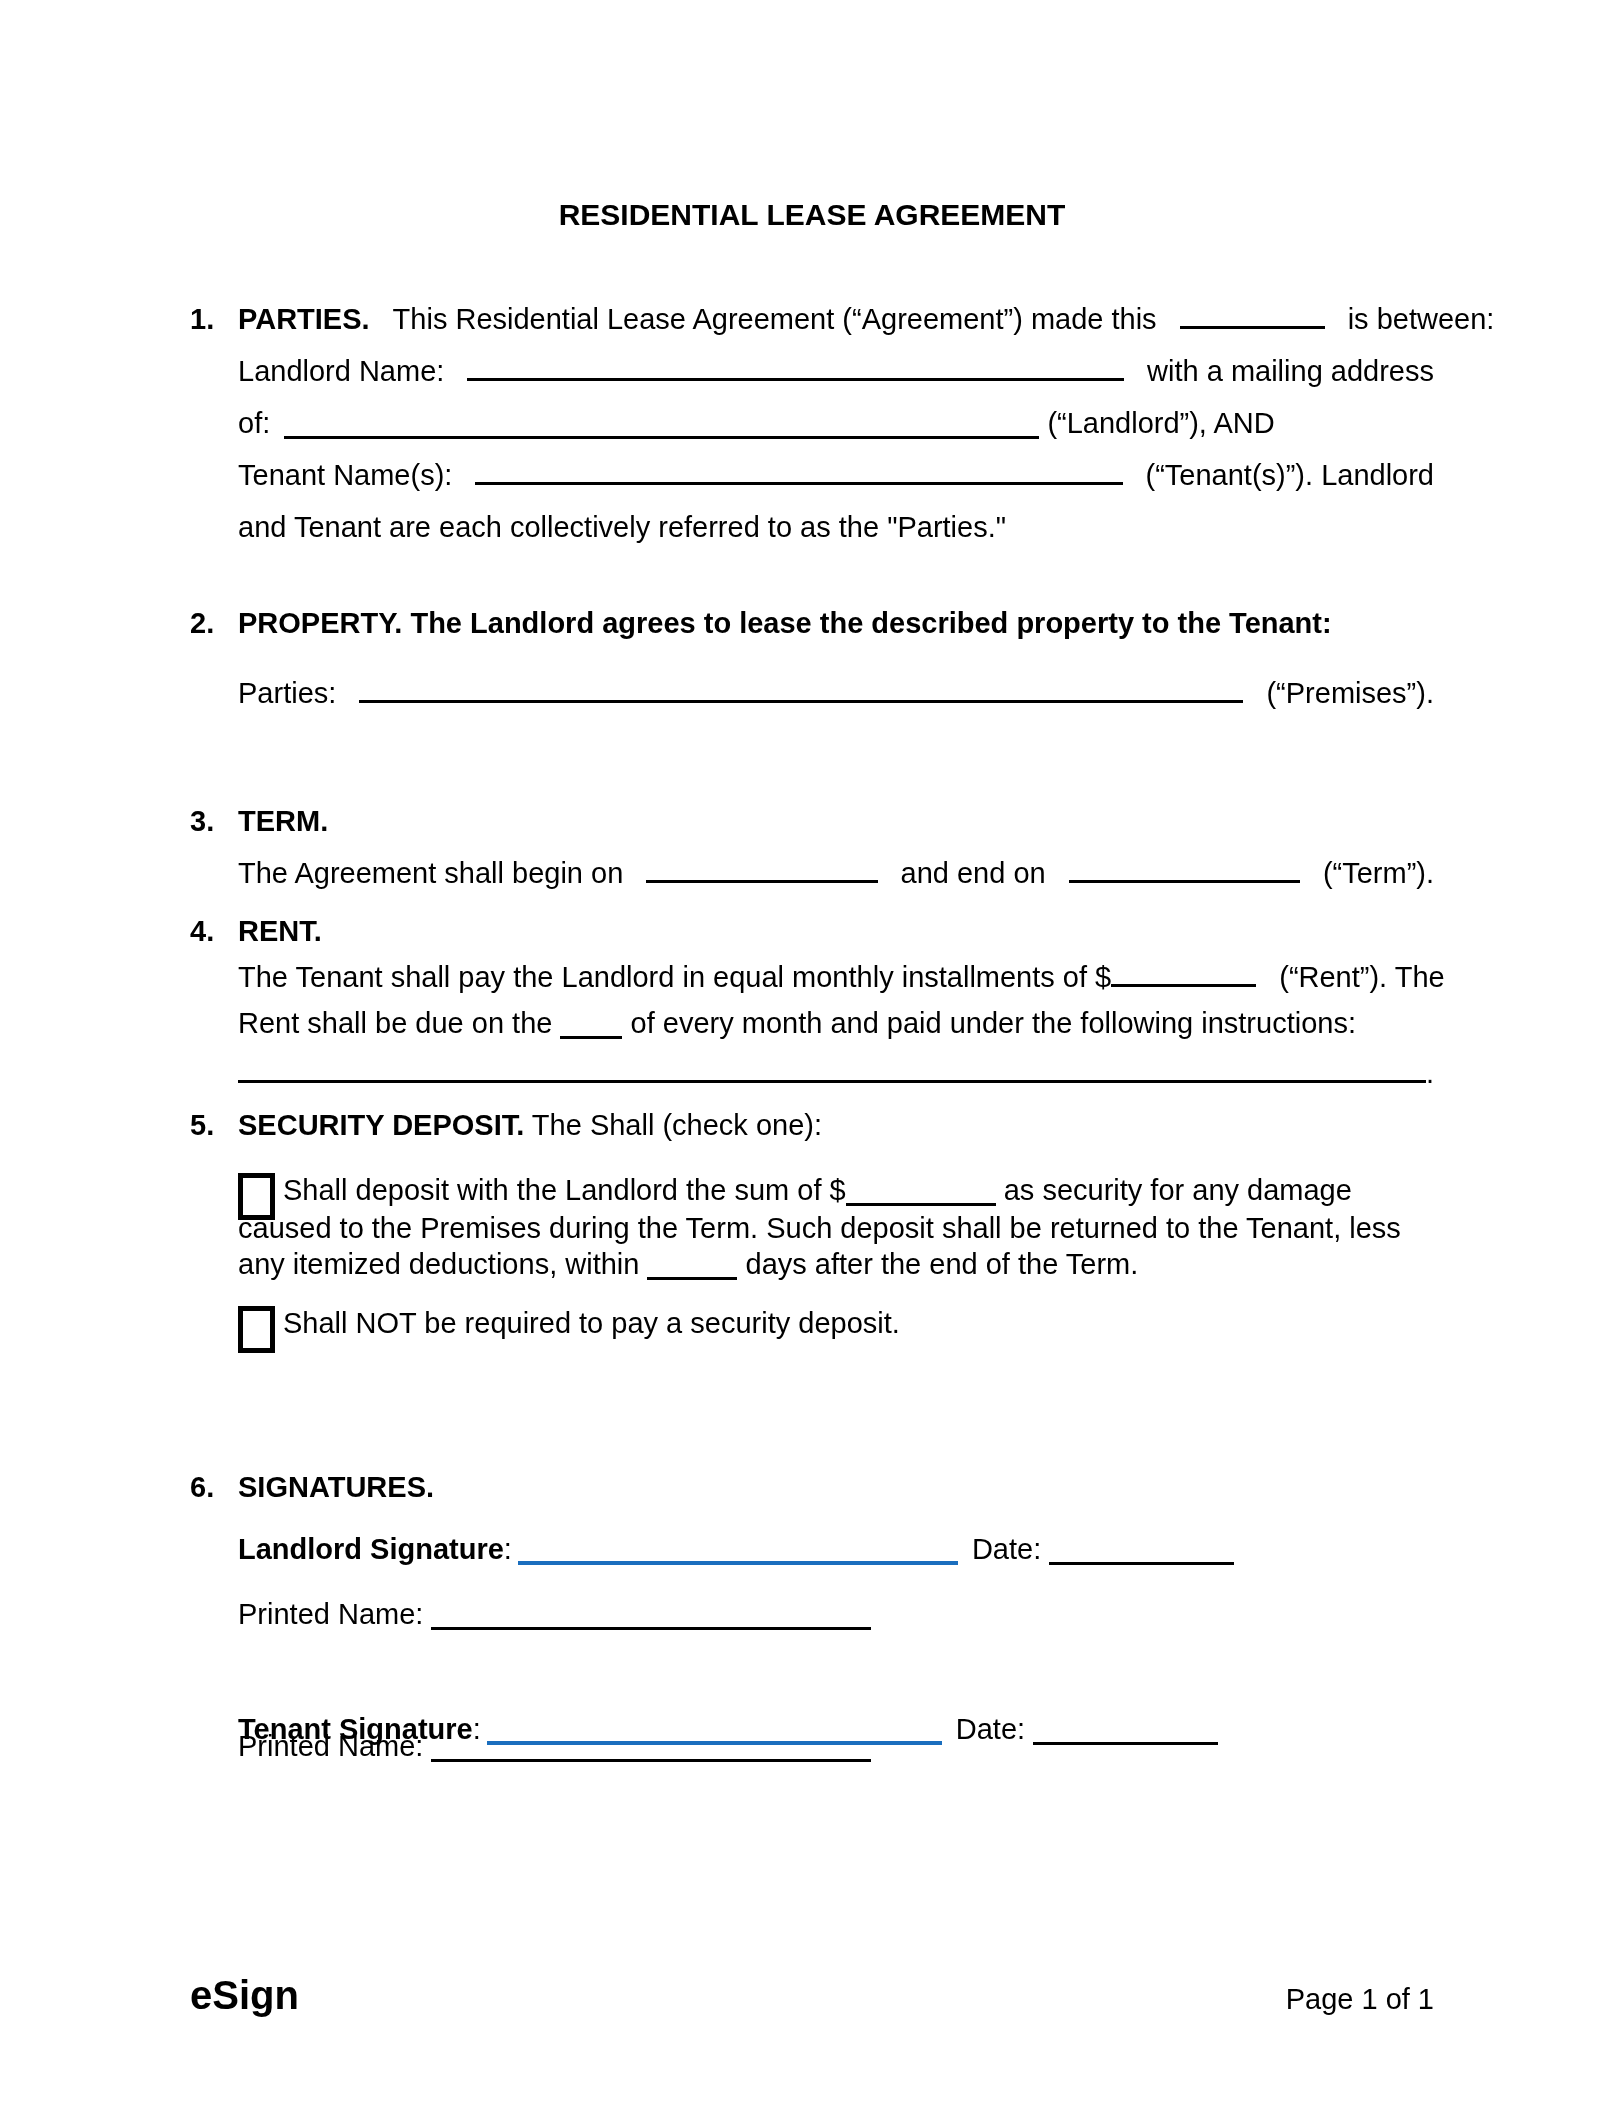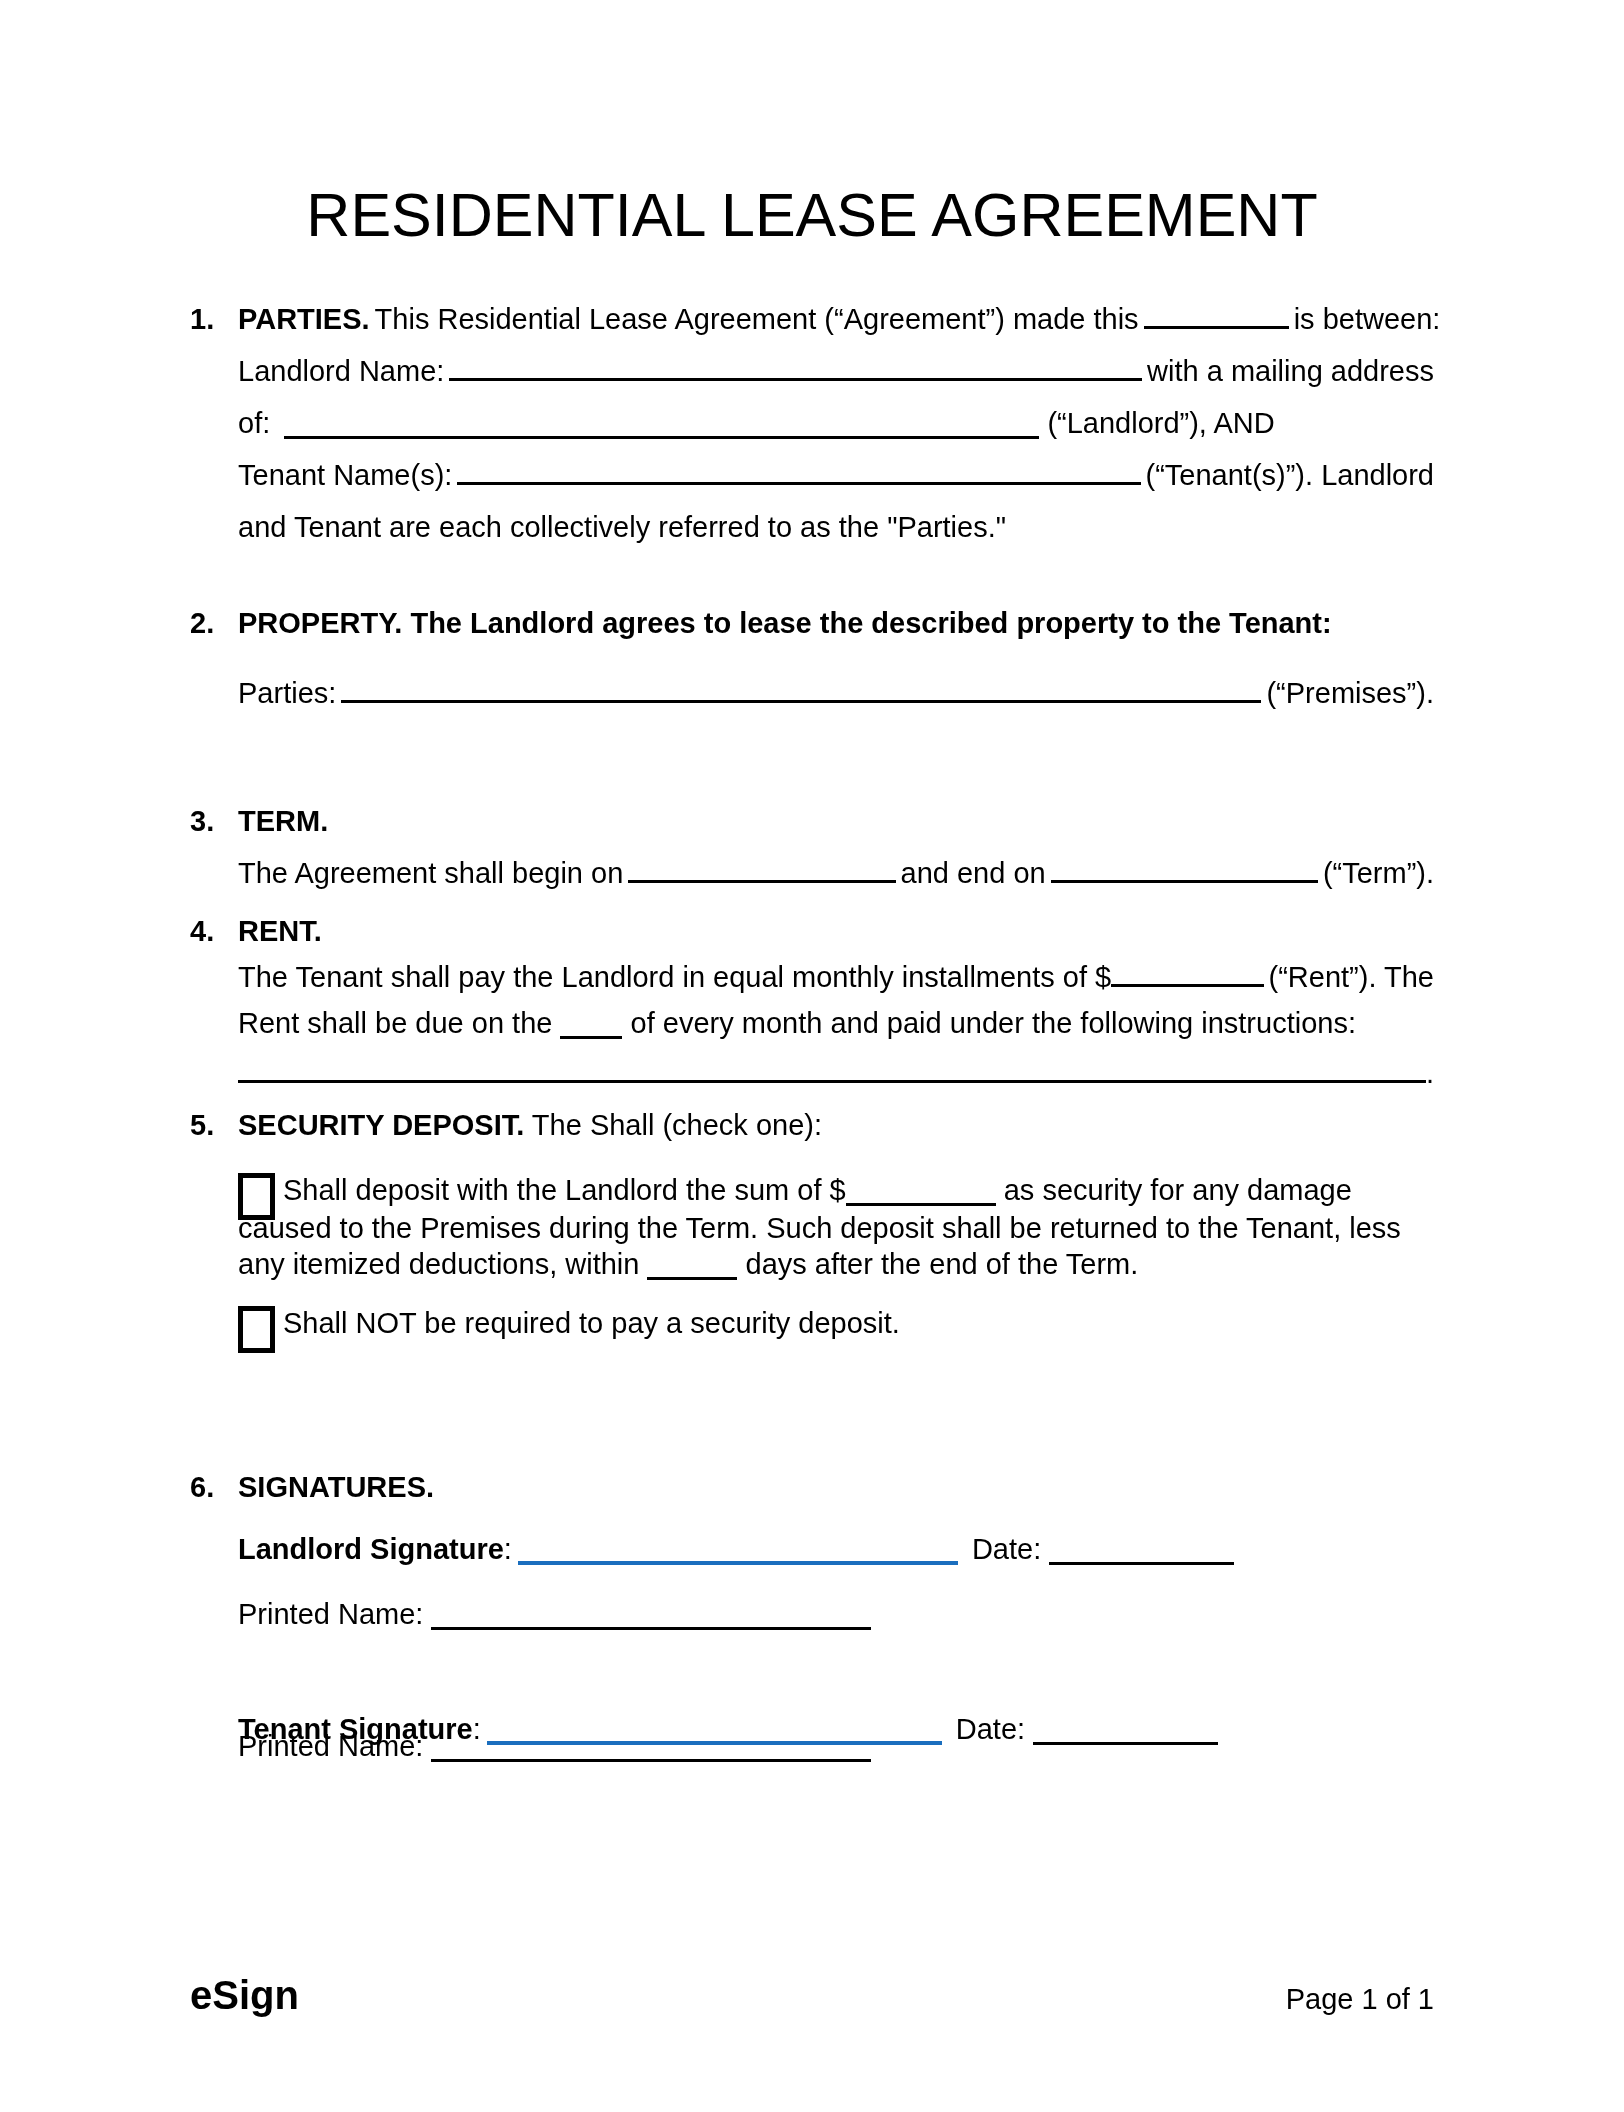--- a/index.html
+++ b/index.html
@@ -9,29 +9,29 @@
     background:#ffffff;
     font-family:"Liberation Sans", sans-serif;
     font-size:29px;color:#000;
     overflow:hidden;
   }
   .line{position:absolute;left:190px;width:1244px;line-height:34px;white-space:nowrap;}
   .ind{left:238px;width:1196px;}
   .flex{display:flex;align-items:baseline;}
   .b{font-weight:bold;text-align:center;}
   .num{flex:none;display:inline-block;width:48px;font-weight:bold;}
-  .ml{margin-left:5px;}
+  .ml{margin-left:23px;}
   .bl{display:inline-block;height:24px;border-bottom:3px solid #000;margin-bottom:-6px;}
   .grow{flex:1 1 auto;}
   .sig{border-bottom-color:var(--sig-blue,#1a6ebe);border-bottom-width:4px;margin-left:6px;}
   .dgap{margin-left:14px;}
   .cbx{display:inline-block;width:25px;height:30px;border:5px solid #000;vertical-align:-8px;margin:-10px 7px 0 12px;}
   .cbx5{display:inline-block;width:27px;height:37px;border:5px solid #000;vertical-align:-10px;margin:-12px 8px -10px 0;}
   .para{white-space:normal;line-height:36px;}
-  .title{font-size:61px;font-weight:normal;text-align:center;line-height:54px;}
+  .title{font-size:30px;font-weight:bold;text-align:center;line-height:54px;}
   .footer-row{display:flex;justify-content:space-between;align-items:baseline;}
   .brand{font-size:40px;font-weight:bold;}
 </style>
 </head>
 <body>
 
 <div class="page">
 
   <div class="line title" style="top:188px">RESIDENTIAL LEASE AGREEMENT</div>
 

